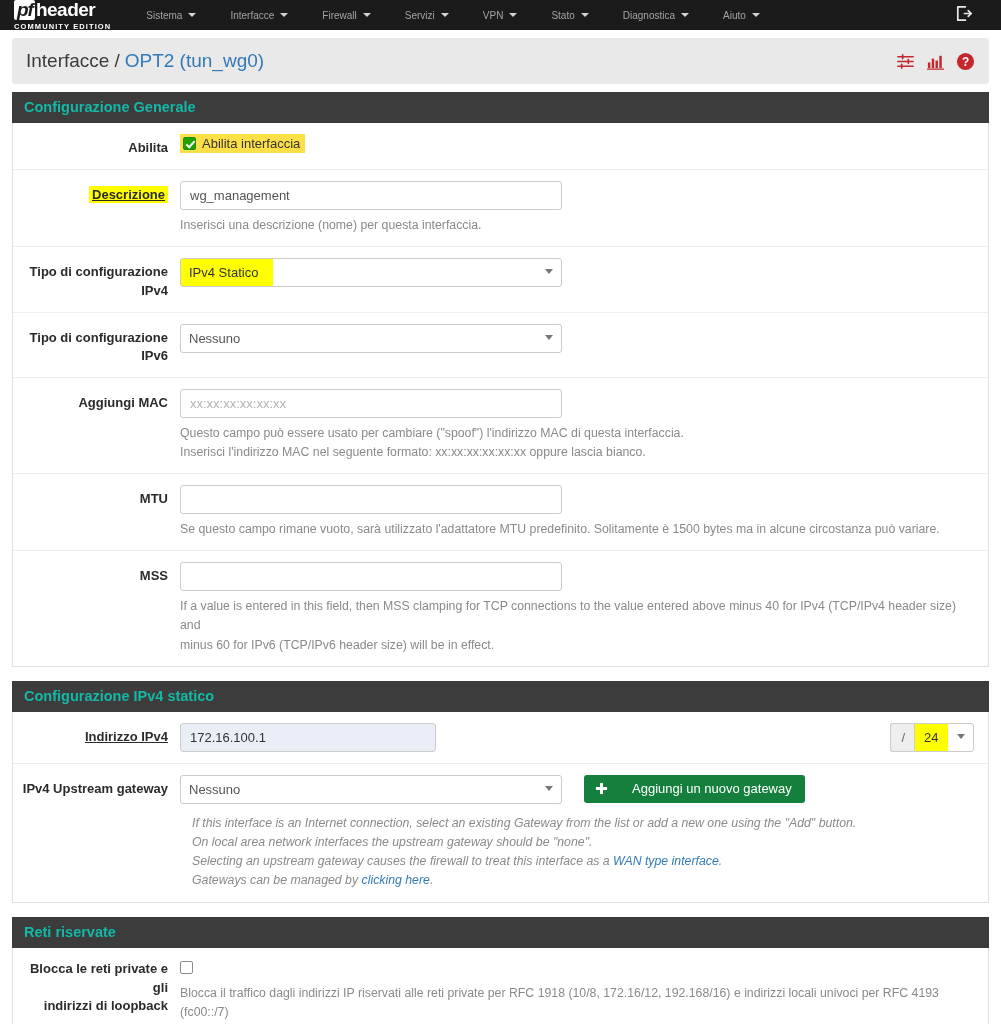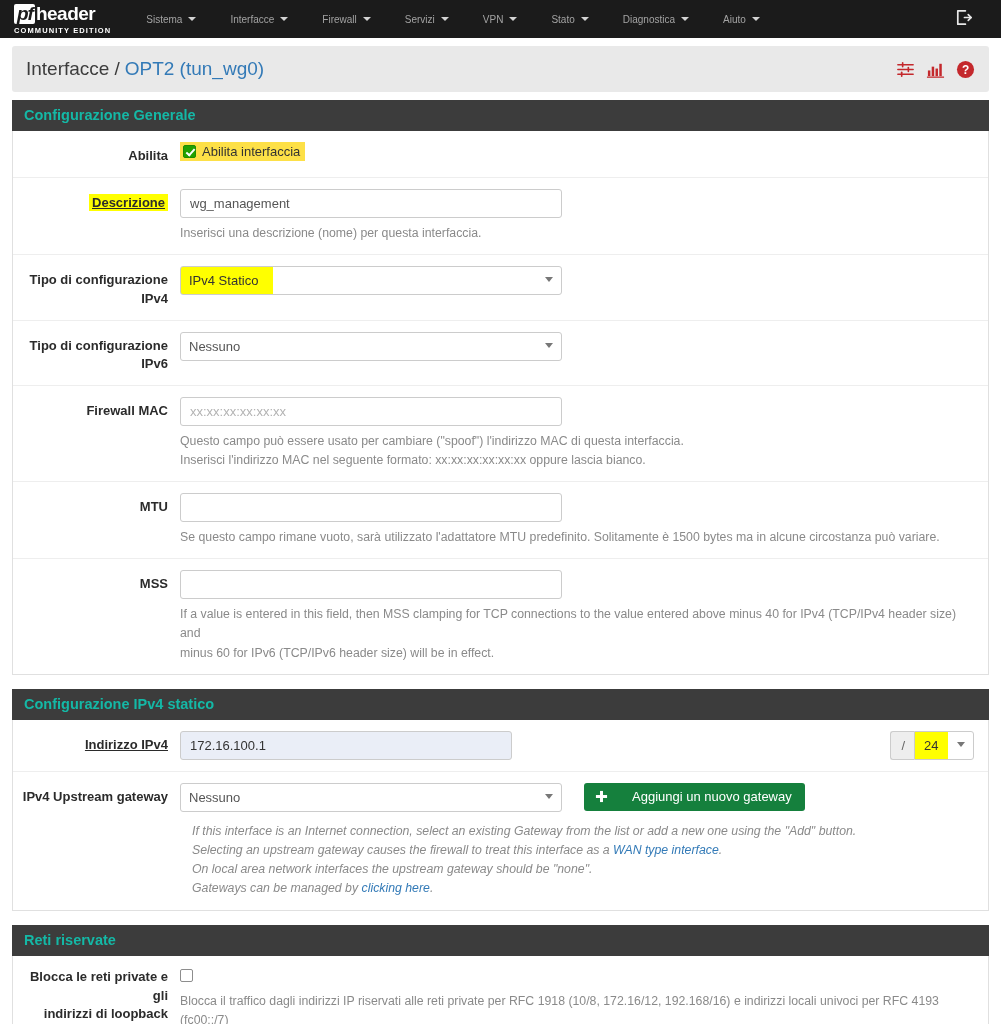--- a/index.html
+++ b/index.html
@@ -8,21 +8,21 @@
     margin: 0; padding: 0;
     background: #ffffff;
     font-family: "Liberation Sans", sans-serif;
     color: #333;
   }
   body { width: 1001px; }
 
   
   .navbar {
     background: #1b1b1b;
-    height: 38px;
+    height: 30px;
     display: flex;
     align-items: center;
     padding: 0 12px 0 8px;
     position: relative;
   }
   .brand {
     display: flex; flex-direction: column;
     justify-content: center;
     margin-right: 18px;
     padding-left: 6px;
@@ -154,21 +154,21 @@
     font-size: 13px;
     font-family: "Liberation Sans", sans-serif;
     color: #555;
     background: #ffffff;
     border: 1px solid #cccccc;
     border-radius: 3px;
     outline: none;
   }
   .inp::placeholder { color: #b3b3b3; }
   .inp.ip {
-    width: 332px;
+    width: 256px;
     background: #eaeef7;
     color: #333;
   }
 
   .sel-wrap { position: relative; width: 382px; }
   select.sel {
     -webkit-appearance: none;
     appearance: none;
     width: 100%;
     height: 29px;
@@ -449,21 +449,21 @@
           <div class="sel-wrap">
             <select class="sel">
               <option>Nessuno</option>
             </select>
             <span class="sel-arrow"></span>
           </div>
         </div>
       </div>
 
       <div class="frow">
-        <div class="flabel">Firewall MAC</div>
+        <div class="flabel">Aggiungi MAC</div>
         <div class="fcontrol">
           <input class="inp" type="text" placeholder="xx:xx:xx:xx:xx:xx" style="">
           <div class="help">
             <div>Questo campo può essere usato per cambiare ("spoof") l'indirizzo MAC di questa interfaccia.</div>
             <div>Inserisci l'indirizzo MAC nel seguente formato: xx:xx:xx:xx:xx:xx oppure lascia bianco.</div>
           </div>
         </div>
       </div>
 
       <div class="frow">
@@ -531,22 +531,22 @@
               </span>
               <span>Aggiungi un nuovo gateway</span>
             </button>
           </div>
         </div>
       </div>
 
       <div class="gw-help-row">
         <div class="help">
           <div>If this interface is an Internet connection, select an existing Gateway from the list or add a new one using the "Add" button.</div>
+          <div>On local area network interfaces the upstream gateway should be "none".</div>
           <div><span>Selecting an upstream gateway causes the firewall to treat this interface as a </span><a href="#">WAN type interface</a><span>.</span></div>
-          <div>On local area network interfaces the upstream gateway should be "none".</div>
           <div><span>Gateways can be managed by </span><a href="#">clicking here</a><span>.</span></div>
         </div>
       </div>
 
     </div>
   </div>
 
   <div class="spacer"></div>
 
   <div class="panel">

